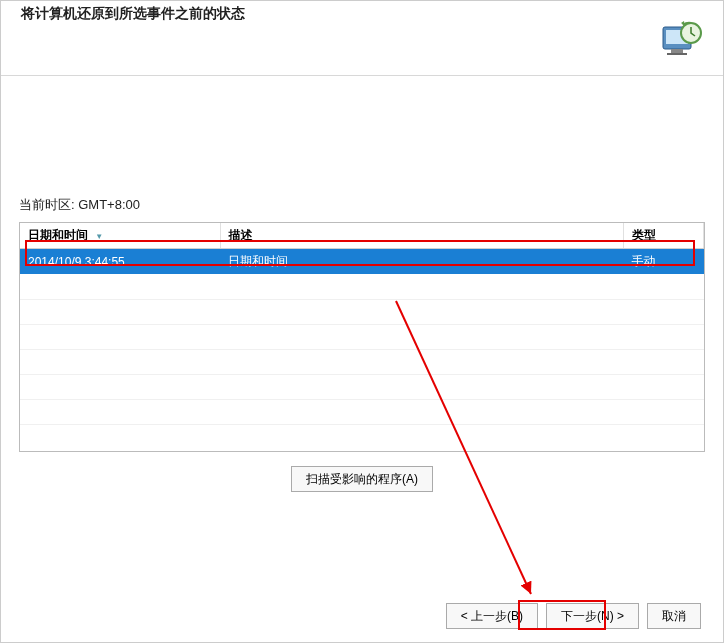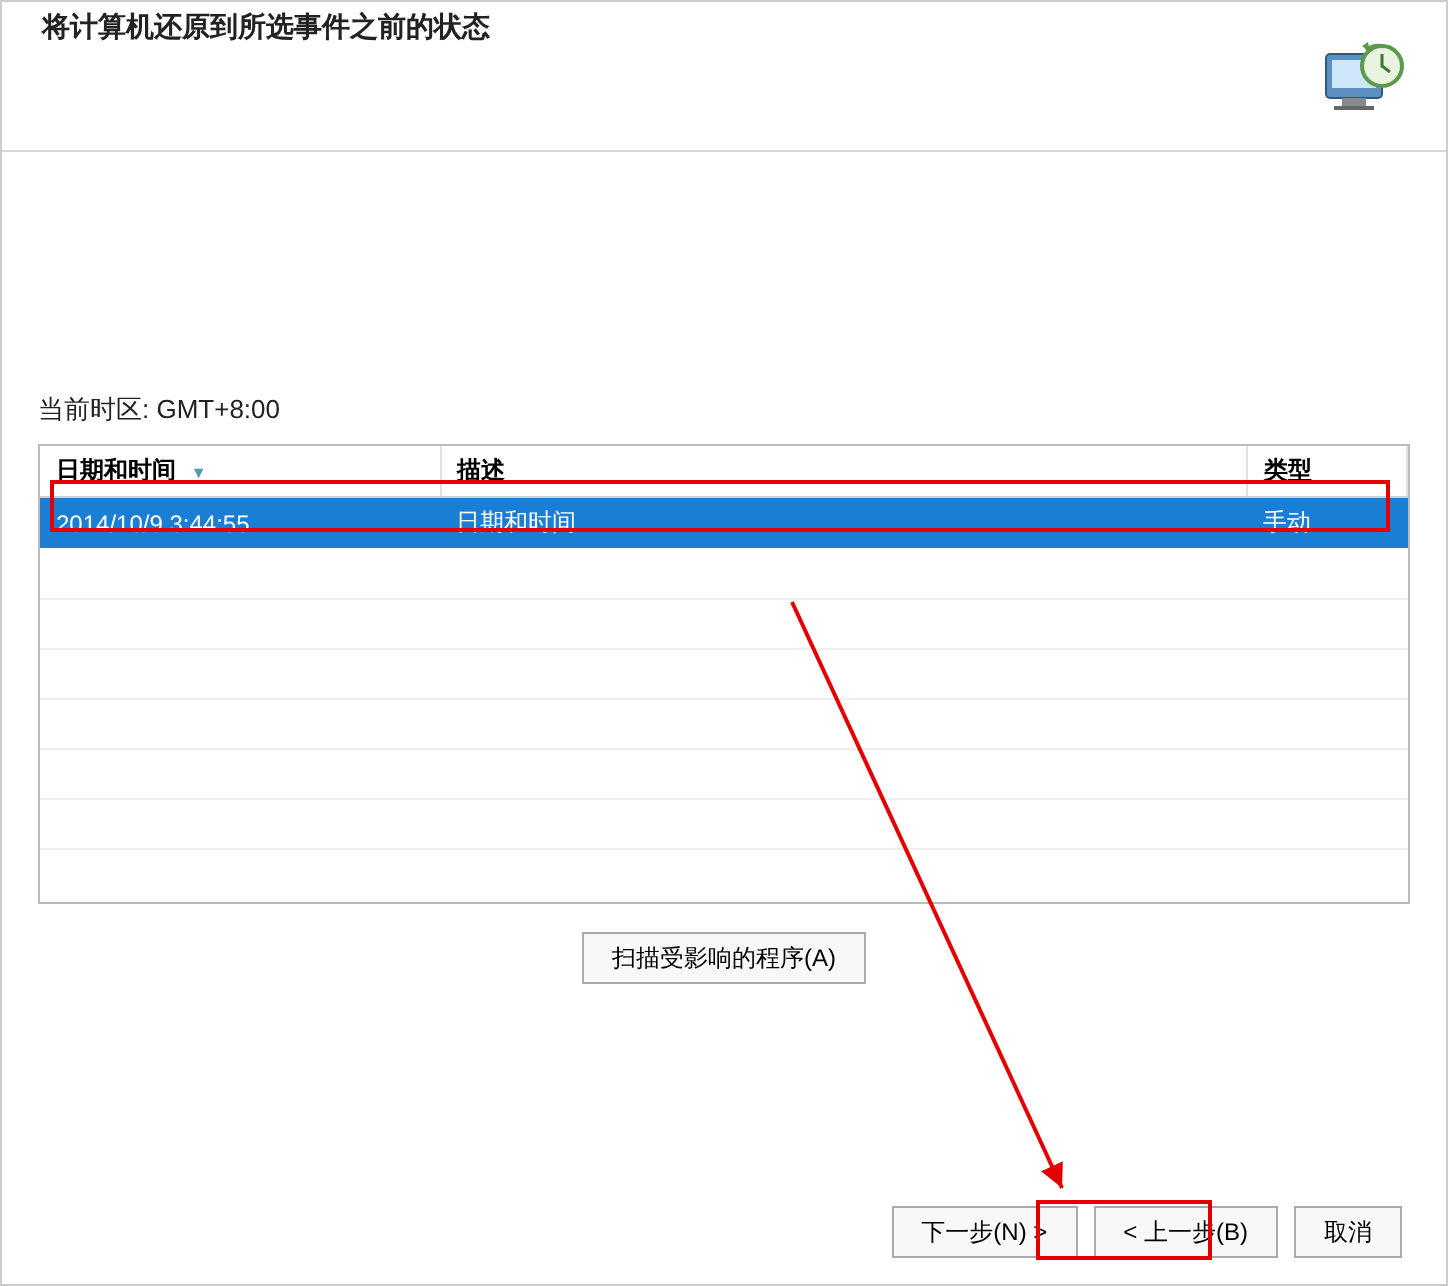--- a/index.html
+++ b/index.html
@@ -118,22 +118,22 @@
     </div>
 
     <div class="highlight-box hl1"></div>
 
     <div class="scan-btn-row">
       <button class="btn">扫描受影响的程序(A)</button>
     </div>
   </div>
 
   <div class="footer">
+    <button class="btn">&lt; 上一步(B)</button>
     <button class="btn">下一步(N) &gt;</button>
-    <button class="btn">&lt; 上一步(B)</button>
     <button class="btn">取消</button>
   </div>
 
   <div class="hl-next"></div>
 
   <svg class="arrow-svg">
     <defs>
       <marker id="ahead" markerWidth="10" markerHeight="10" refX="6" refY="3" orient="auto">
         <path d="M0,0 L6,3 L0,6 Z" fill="#e40000"></path>
       </marker>

